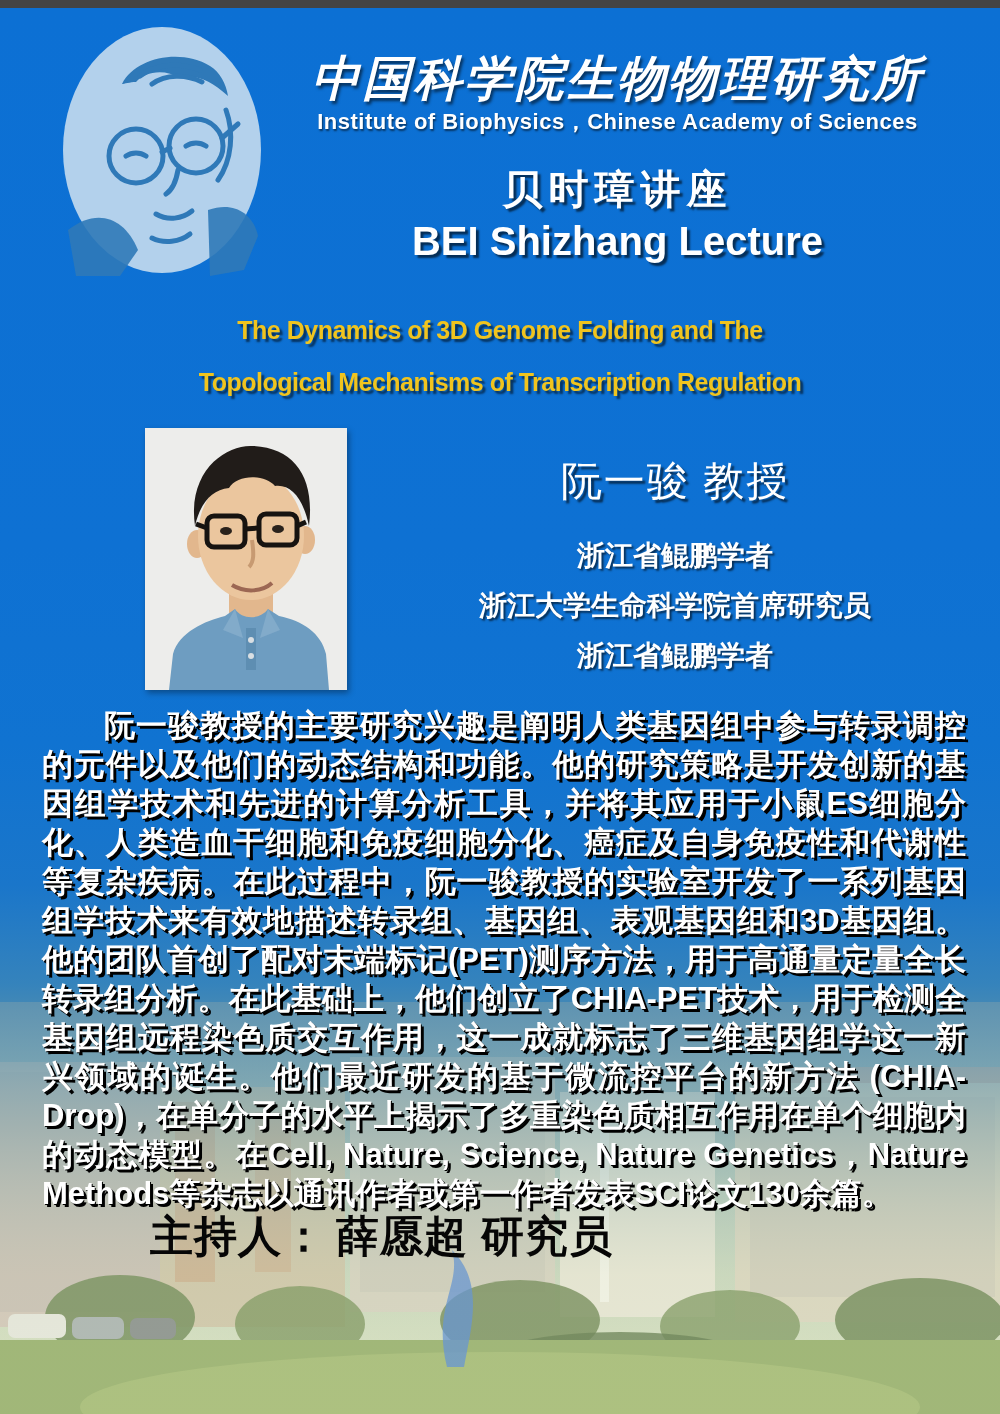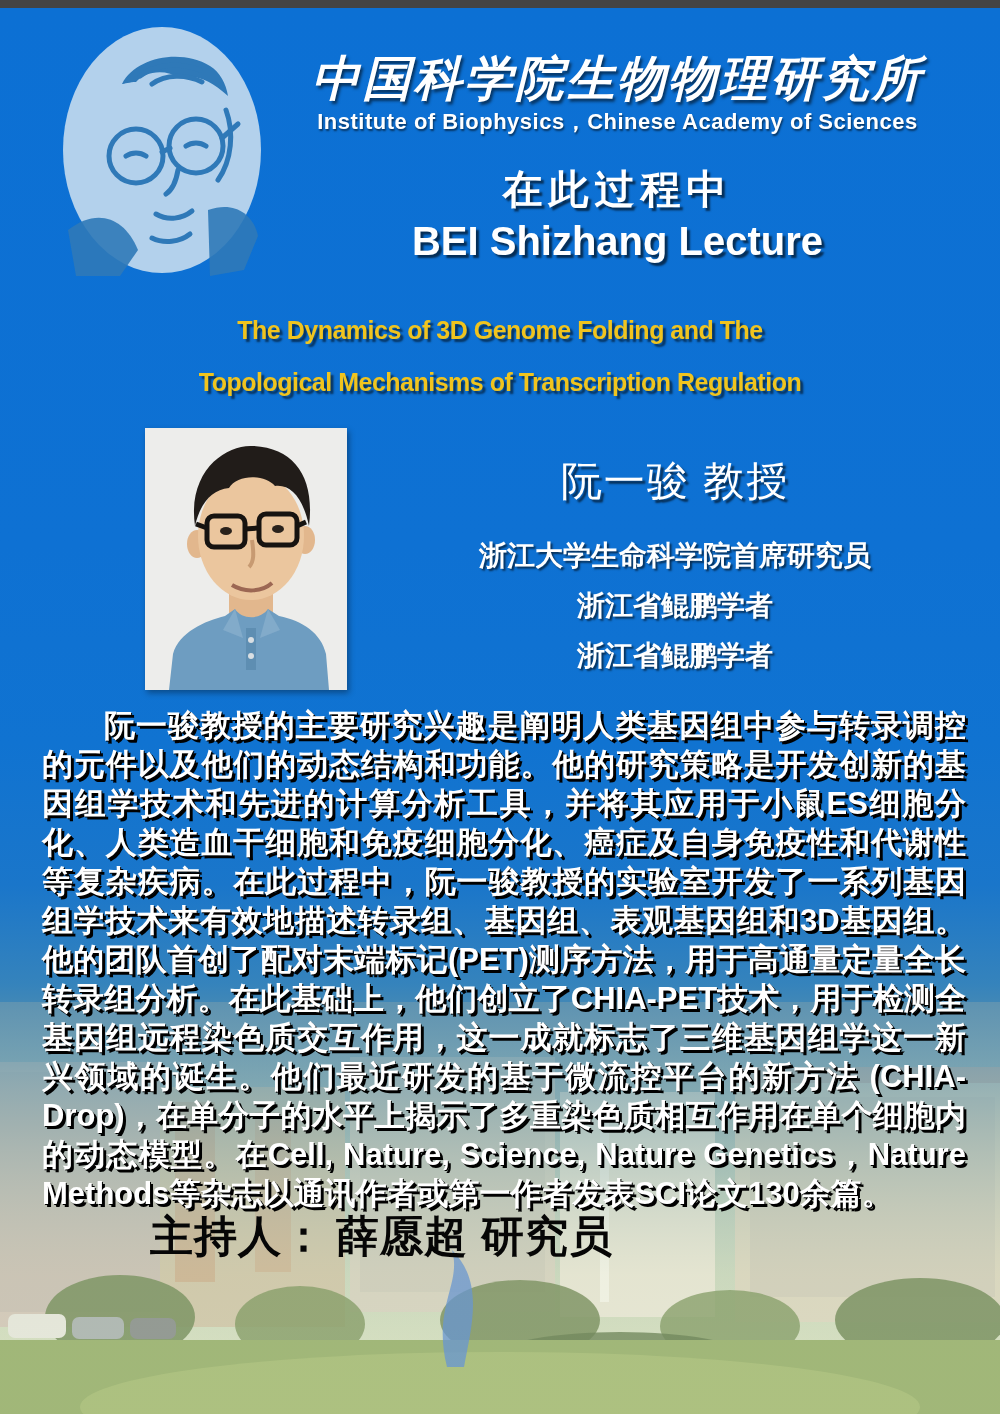--- a/index.html
+++ b/index.html
@@ -135,21 +135,21 @@
         <path d="M92,214 C104,220 120,218 130,210"></path>
       </g>
       <path d="M8,206 C36,184 64,192 78,226 L60,252 L16,252 Z" fill="#2F79B8" opacity="0.9"></path>
       <path d="M148,186 C176,176 194,192 198,212 L184,246 L150,252 Z" fill="#2F79B8" opacity="0.9"></path>
     </svg>
   </div>
 
   <div class="header-text">
     <div class="institute-cn">中国科学院生物物理研究所</div>
     <div class="institute-en">Institute of Biophysics，Chinese Academy of Sciences</div>
-    <div class="lecture-cn">在此过程中</div>
+    <div class="lecture-cn">贝时璋讲座</div>
     <div class="lecture-en">BEI Shizhang Lecture</div>
   </div>
 
   <div class="talk-title">
     <div>The Dynamics of 3D Genome Folding and The</div>
     <div>Topological Mechanisms of Transcription Regulation</div>
   </div>
 
   <svg class="speaker-photo" viewBox="0 0 202 262">
     <rect x="0" y="0" width="202" height="262" fill="#F3F3F1"></rect>
@@ -176,22 +176,22 @@
       <path d="M123,181 L135,202 L115,210 Z" fill="#82ABCA"></path>
       <rect x="101" y="200" width="10" height="42" fill="#5E8EB2"></rect>
       <circle cx="106" cy="212" r="3" fill="#D9DFE3"></circle>
       <circle cx="106" cy="228" r="3" fill="#D9DFE3"></circle>
     </g>
   </svg>
 
   <div class="speaker-block">
     <div class="speaker-name">阮一骏 教授</div>
     <div class="speaker-affs">
+      <div>浙江省鲲鹏学者</div>
       <div>浙江大学生命科学院首席研究员</div>
-      <div>浙江省鲲鹏学者</div>
       <div>浙江省鲲鹏学者</div>
     </div>
   </div>
 
   <div class="bio">阮一骏教授的主要研究兴趣是阐明人类基因组中参与转录调控的元件以及他们的动态结构和功能。他的研究策略是开发创新的基因组学技术和先进的计算分析工具，并将其应用于小鼠ES细胞分化、人类造血干细胞和免疫细胞分化、癌症及自身免疫性和代谢性等复杂疾病。在此过程中，阮一骏教授的实验室开发了一系列基因组学技术来有效地描述转录组、基因组、表观基因组和3D基因组。他的团队首创了配对末端标记(PET)测序方法，用于高通量定量全长转录组分析。在此基础上，他们创立了CHIA-PET技术，用于检测全基因组远程染色质交互作用，这一成就标志了三维基因组学这一新兴领域的诞生。他们最近研发的基于微流控平台的新方法 (CHIA-Drop)，在单分子的水平上揭示了多重染色质相互作用在单个细胞内的动态模型。在Cell, Nature, Science, Nature Genetics，Nature Methods等杂志以通讯作者或第一作者发表SCI论文130余篇。</div>
 
   <div class="details">
     <div class="detail-row">
       <span class="detail-label">主持人：</span><span>薛愿超 研究员</span>
     </div>

